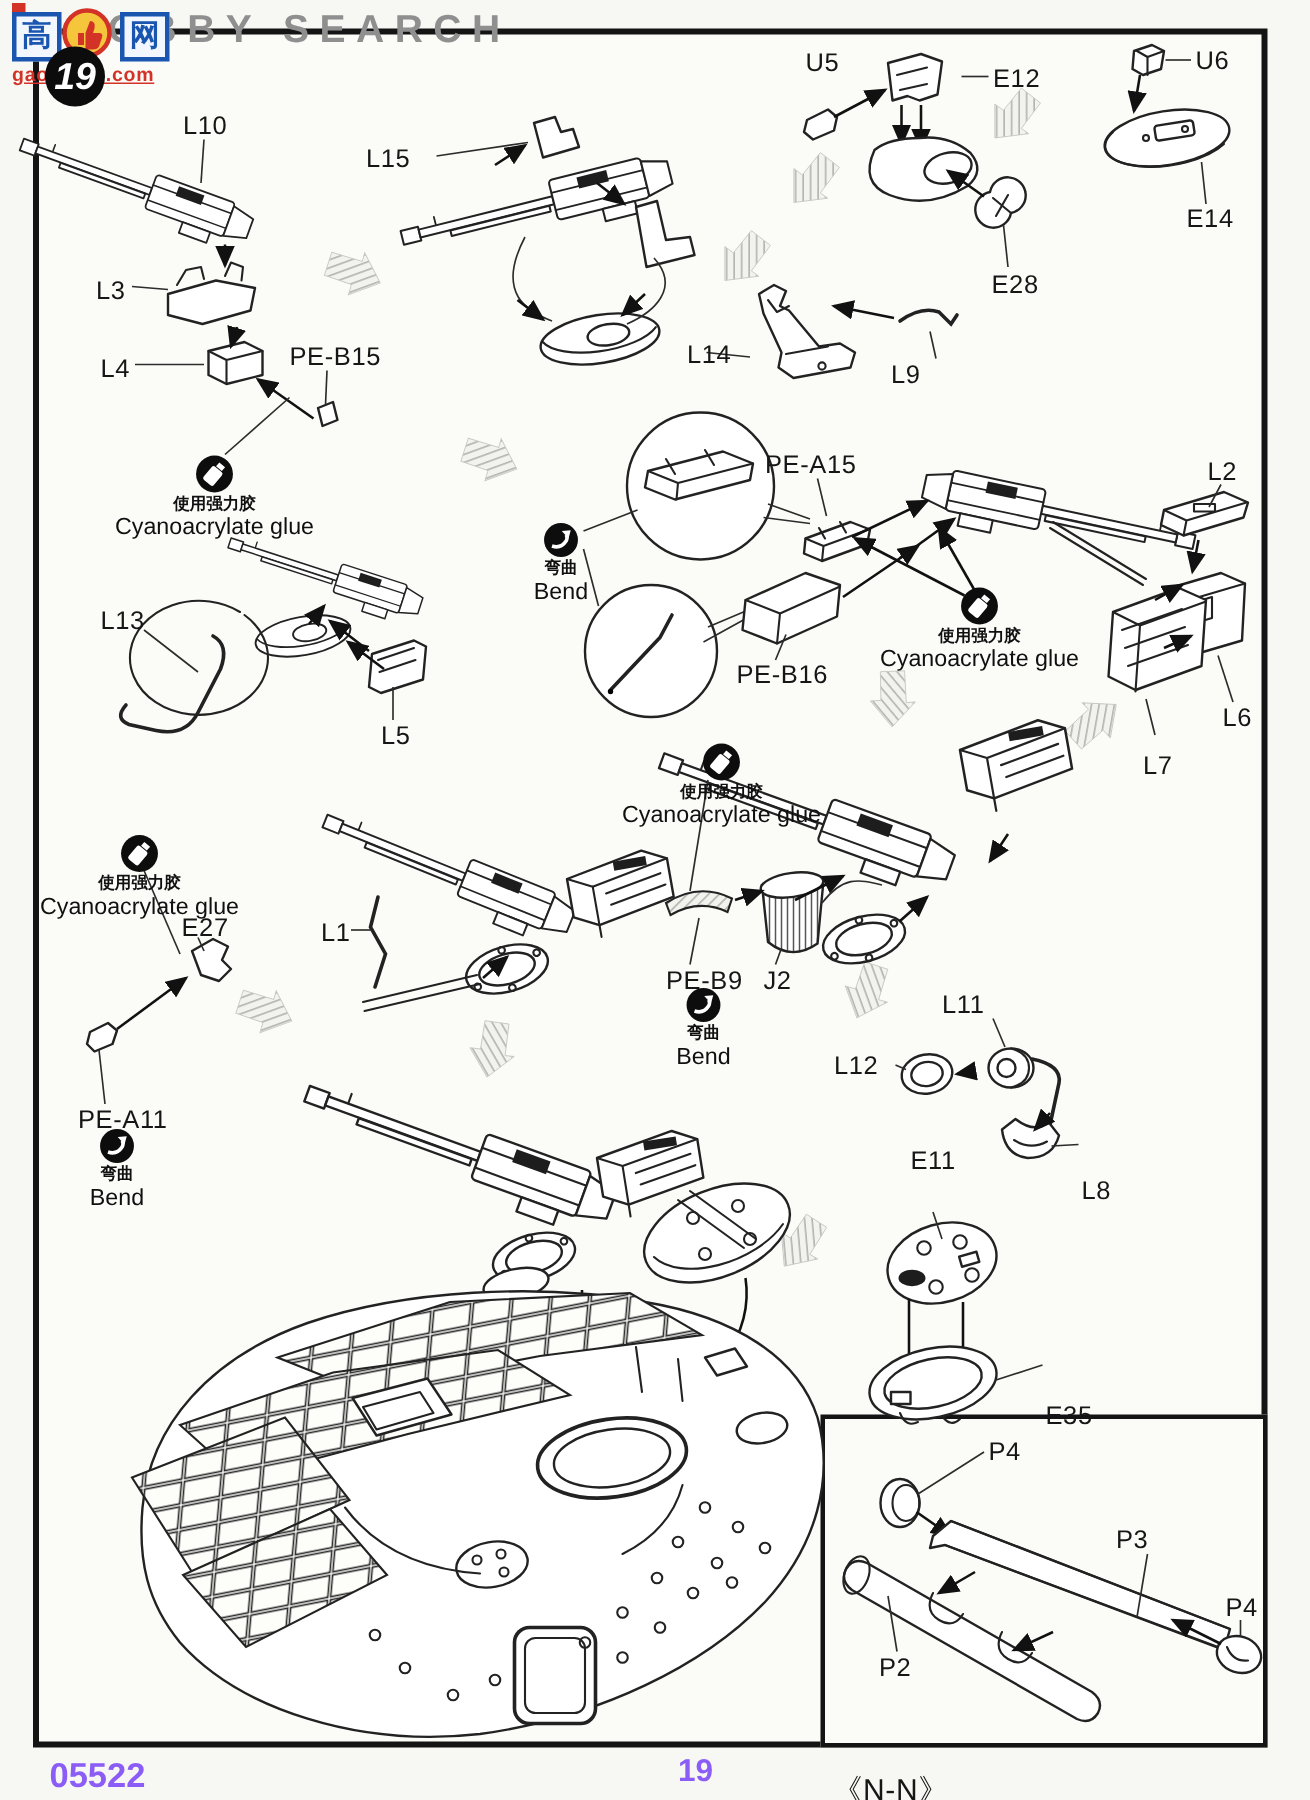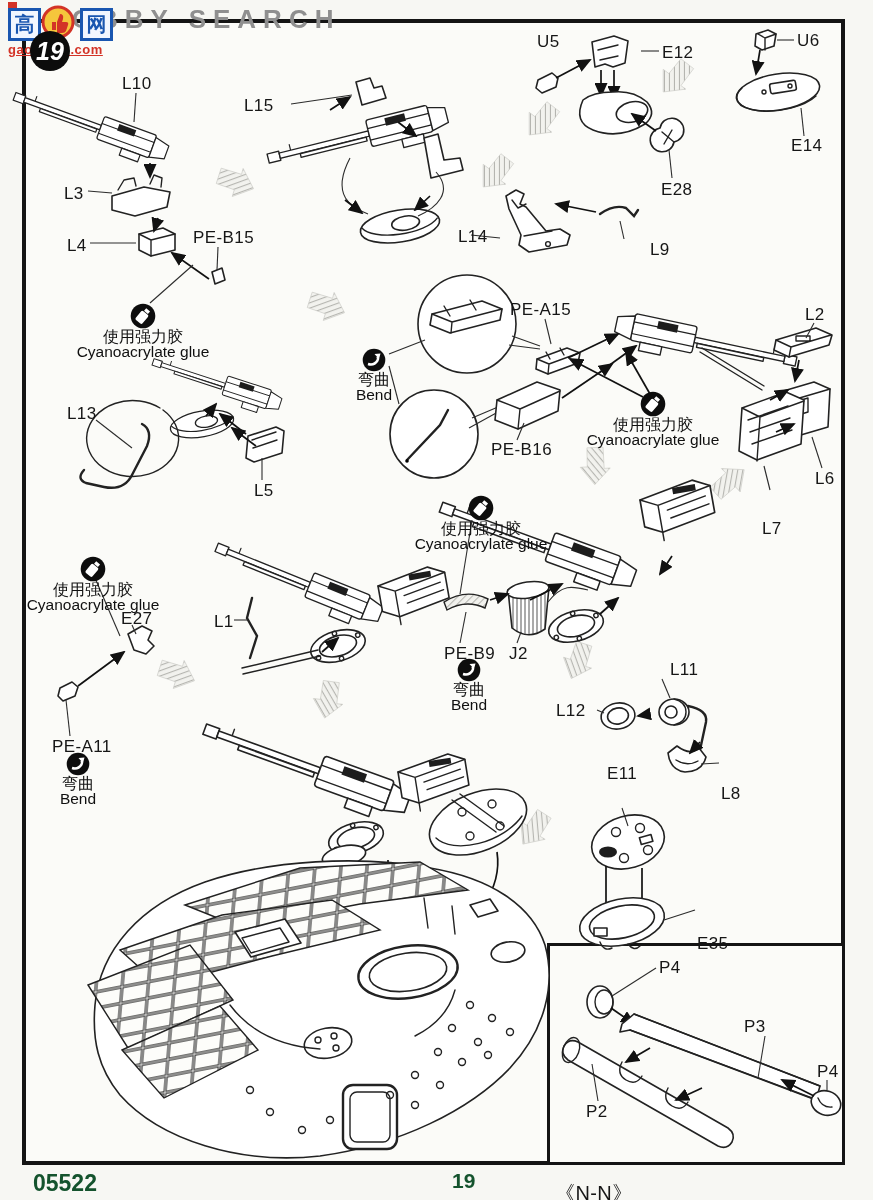--- a/index.html
+++ b/index.html
@@ -5,29 +5,29 @@
   html,body{margin:0;padding:0;}
   body{width:873px;height:1200px;position:relative;background:#f7f7f3;font-family:"Liberation Sans",sans-serif;overflow:hidden;}
   #frame{position:absolute;left:22px;top:19px;width:823px;height:1146px;border:4px solid #141414;background:#fbfbf8;box-sizing:border-box;}
   #inset{position:absolute;left:547px;top:943px;width:298px;height:222px;border:3px solid #141414;background:#fbfbf8;box-sizing:border-box;}
   svg.art{position:absolute;left:0;top:0;pointer-events:none;}
   .plabel{position:absolute;font-size:17px;color:#161616;letter-spacing:.4px;white-space:nowrap;}
   .badge{position:absolute;left:30px;top:31px;width:40px;height:40px;border-radius:50%;background:#0c0c0c;color:#fff;
          font-weight:700;font-style:italic;font-size:25px;text-align:center;line-height:40px;}
   .callout{position:absolute;text-align:center;color:#101010;transform:translateX(-50%);}
   .callout svg{display:block;margin:0 auto 1px auto;}
-  .callout .zh{font-size:16px;font-weight:400;line-height:13px;}
+  .callout .zh{font-size:11px;font-weight:700;line-height:13px;}
   .callout .en{font-size:15.5px;line-height:17px;}
   .wm{position:absolute;left:0;top:0;width:480px;height:60px;}
   .wm .brand{position:absolute;left:46px;top:4px;font-size:26px;font-weight:700;color:#8f8f8f;letter-spacing:7px;}
   .wm .box{position:absolute;width:27px;height:27px;border:3px solid #1a56b0;background:#f2f6ff;color:#1a56b0;
            font-weight:700;font-size:20px;text-align:center;line-height:27px;top:8px;}
   .wm .url{position:absolute;left:8px;top:42px;font-size:13px;font-weight:700;color:#d33327;text-decoration:underline;letter-spacing:.5px;}
   .redsq{position:absolute;left:8px;top:2px;width:9px;height:9px;background:#d33327;}
-  .footer{position:absolute;color:#14532d;font-weight:700;}
+  .footer{position:absolute;color:#8b5cf6;font-weight:700;}
 </style>
 </head>
 <body>
 
 <div id="frame"></div>
 <div id="inset"></div>
 
 <svg class="art" width="873" height="1200" viewBox="0 0 873 1200">
 <defs>
   <style>
@@ -393,35 +393,35 @@
 <div class="plabel" style="left:64px;top:184px">L3</div>
 <div class="plabel" style="left:67px;top:236px">L4</div>
 <div class="plabel" style="left:193px;top:228px">PE-B15</div>
 <div class="plabel" style="left:244px;top:96px">L15</div>
 <div class="plabel" style="left:537px;top:32px">U5</div>
 <div class="plabel" style="left:662px;top:43px">E12</div>
 <div class="plabel" style="left:797px;top:31px">U6</div>
 <div class="plabel" style="left:791px;top:136px">E14</div>
 <div class="plabel" style="left:661px;top:180px">E28</div>
 <div class="plabel" style="left:458px;top:227px">L14</div>
-<div class="plabel" style="left:650px;top:240px">L9</div>
+<div class="plabel" style="left:594px;top:240px">L9</div>
 <div class="plabel" style="left:510px;top:300px">PE-A15</div>
 <div class="plabel" style="left:491px;top:440px">PE-B16</div>
 <div class="plabel" style="left:805px;top:305px">L2</div>
 <div class="plabel" style="left:815px;top:469px">L6</div>
-<div class="plabel" style="left:762px;top:519px">L7</div>
+<div class="plabel" style="left:762px;top:501px">L7</div>
 <div class="plabel" style="left:67px;top:404px">L13</div>
 <div class="plabel" style="left:254px;top:481px">L5</div>
 <div class="plabel" style="left:121px;top:609px">E27</div>
 <div class="plabel" style="left:52px;top:737px">PE-A11</div>
 <div class="plabel" style="left:214px;top:612px">L1</div>
 <div class="plabel" style="left:444px;top:644px">PE-B9</div>
 <div class="plabel" style="left:509px;top:644px">J2</div>
 <div class="plabel" style="left:556px;top:701px">L12</div>
-<div class="plabel" style="left:670px;top:660px">L11</div>
+<div class="plabel" style="left:628px;top:660px">L11</div>
 <div class="plabel" style="left:721px;top:784px">L8</div>
 <div class="plabel" style="left:607px;top:764px">E11</div>
 <div class="plabel" style="left:697px;top:934px">E35</div>
 <div class="plabel" style="left:659px;top:958px">P4</div>
 <div class="plabel" style="left:744px;top:1017px">P3</div>
 <div class="plabel" style="left:817px;top:1062px">P4</div>
 <div class="plabel" style="left:586px;top:1102px">P2</div>
 <div class="plabel" style="left:555px;top:1180px;font-size:20px">《N-N》</div>
 
 <div class="callout" style="left:143px;top:303px;width:180px">

